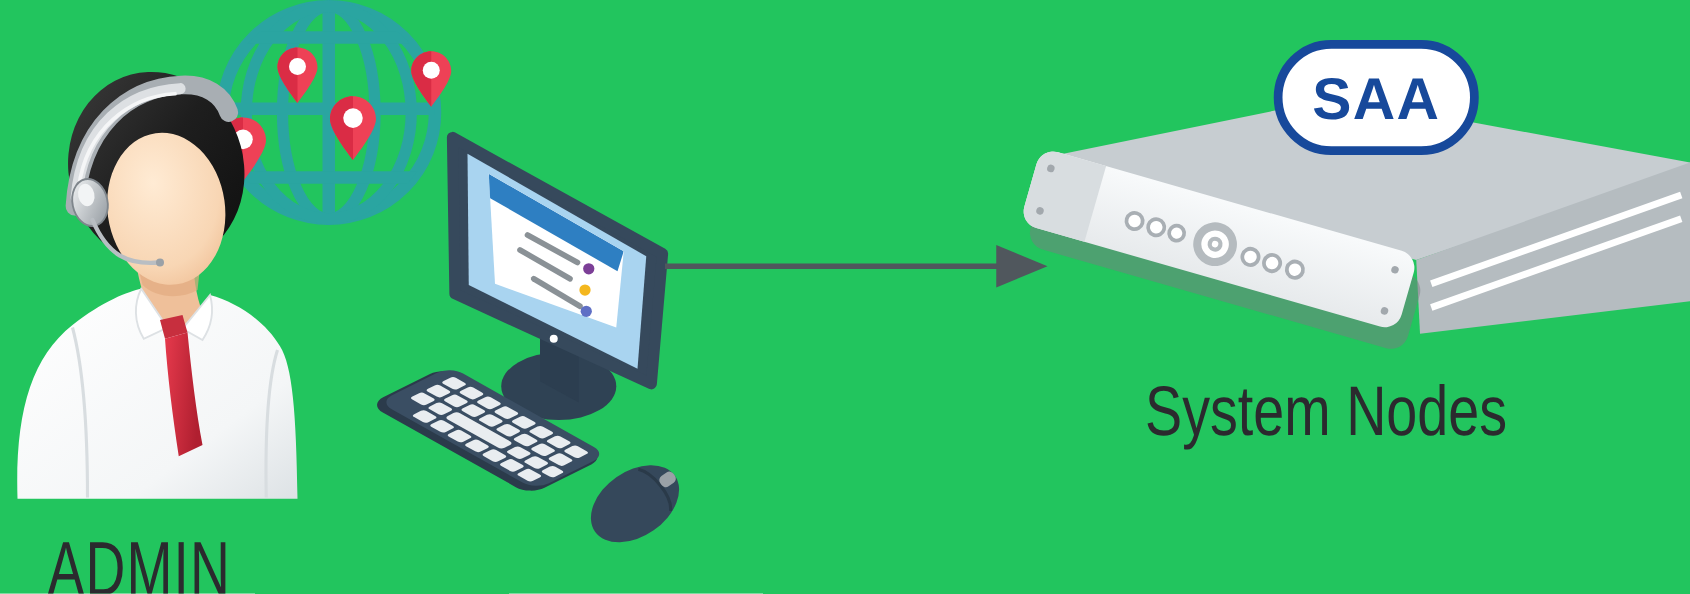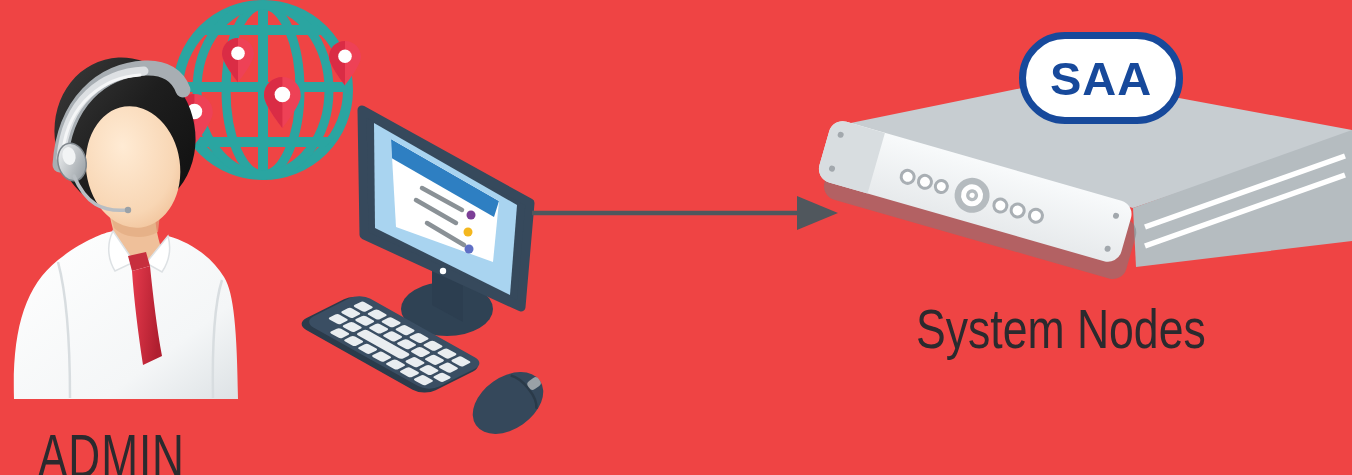--- a/index.html
+++ b/index.html
@@ -1,17 +1,17 @@
 <!DOCTYPE html>
 <html><head>
 <meta charset="utf-8">
 <style>
   html,body{margin:0;padding:0;background:#ffffff;}
   body{font-family:"Liberation Sans", sans-serif;}
-  .stage{position:relative;width:1352px;height:475px;overflow:hidden;background:#ef4444;}
+  .stage{position:relative;width:1352px;height:475px;overflow:hidden;background:#22c55e;}
   .scene{position:absolute;left:0;top:0;}
   .label{position:absolute;color:#2B2A2E;white-space:nowrap;}
   .admin-label{left:38px;top:421px;font-size:48px;letter-spacing:1px;transform:scale(0.92,1.28);transform-origin:left top;}
   .nodes-label{left:916px;top:297px;font-size:45px;transform:scale(0.99,1.25);transform-origin:left top;}
   .saa-badge{position:absolute;left:1019px;top:32px;width:164px;height:92px;box-sizing:border-box;
     background:#ffffff;border:7px solid #17499B;border-radius:46px;display:flex;align-items:center;justify-content:center;}
   .saa-badge span{color:#17499B;font-weight:bold;font-size:47px;letter-spacing:1px;}
 </style>
 </head>
 <body>

